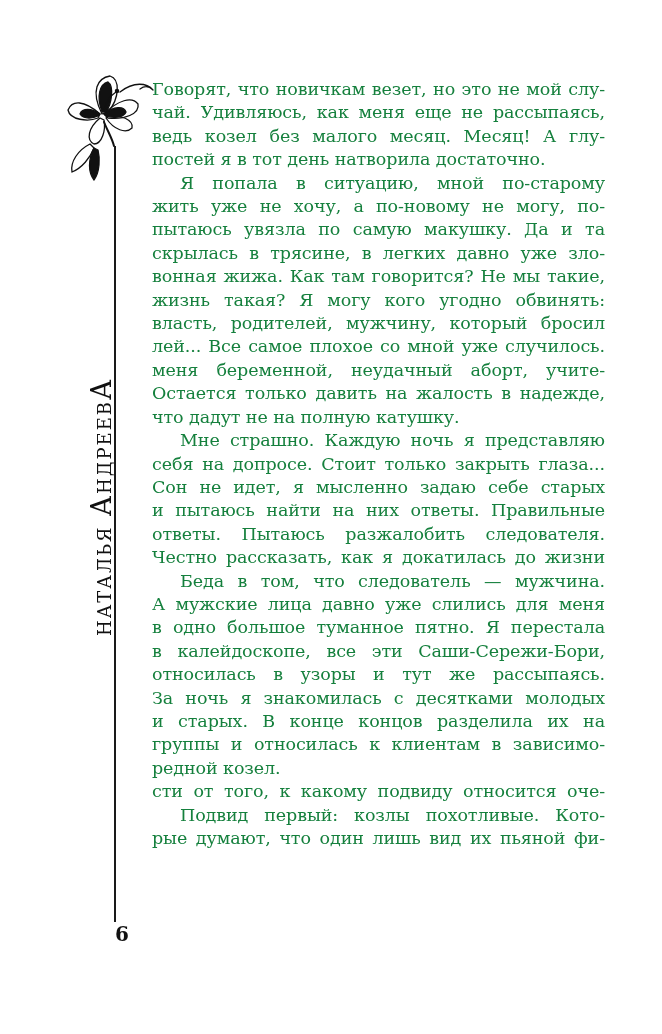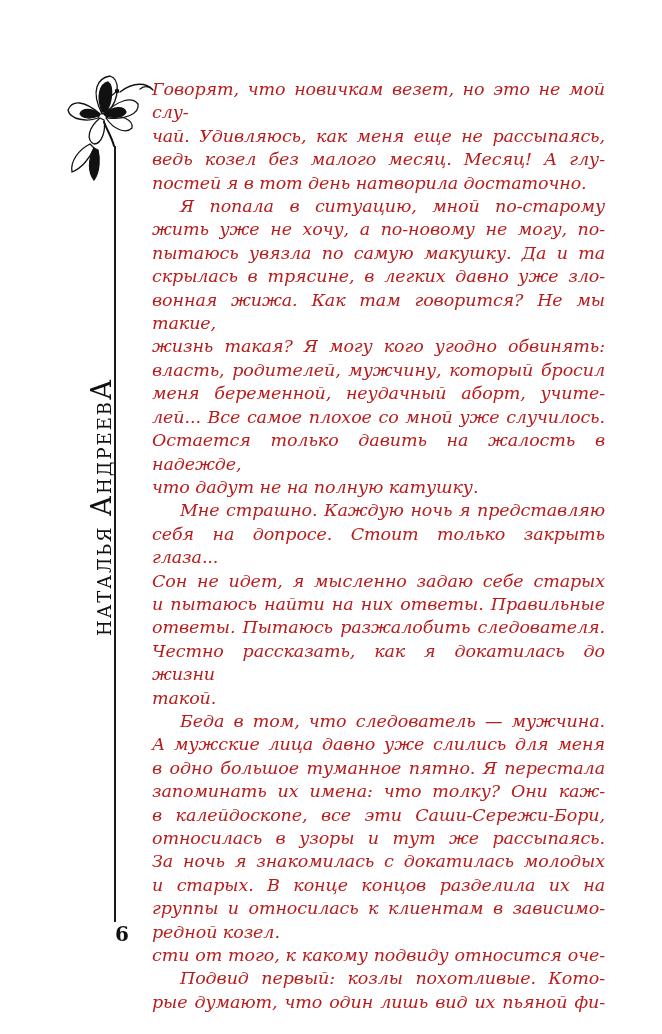--- a/index.html
+++ b/index.html
@@ -46,22 +46,21 @@
   .author .word1 { margin-right: 9px; }
   .author .bigcap { font-size: 27px; }
   .bodytext {
     position: absolute;
     left: 152px;
     top: 78px;
     width: 453px;
     font-size: 17.5px;
     line-height: 23.4px;
     letter-spacing: -0.1px;
-    color: #b91c1c;
-    font-style: italic;
+    color: #15803d;
   }
   .line {
     text-align: justify;
     text-align-last: justify;
   }
   .line.lastline { text-align-last: left; }
   .line.indent  { padding-left: 28px; }
   .pagenum {
     position: absolute;
     left: 115px;
@@ -106,38 +105,36 @@
       <div class="line">чай. Удивляюсь, как меня еще не рассыпаясь,</div>
       <div class="line">ведь козел без малого месяц. Месяц! А глу-</div>
       <div class="line lastline">постей я в тот день натворила достаточно.</div>
       <div class="line indent">Я попала в ситуацию, мной по-старому</div>
       <div class="line">жить уже не хочу, а по-новому не могу, по-</div>
       <div class="line">пытаюсь увязла по самую макушку. Да и та</div>
       <div class="line">скрылась в трясине, в легких давно уже зло-</div>
       <div class="line">вонная жижа. Как там говорится? Не мы такие,</div>
       <div class="line">жизнь такая? Я могу кого угодно обвинять:</div>
       <div class="line">власть, родителей, мужчину, который бросил</div>
+      <div class="line">лей... Все самое плохое со мной уже случилось.</div>
       <div class="line">меня беременной, неудачный аборт, учите-</div>
-      <div class="line">лей... Все самое плохое со мной уже случилось.</div>
       <div class="line">Остается только давить на жалость в надежде,</div>
       <div class="line lastline">что дадут не на полную катушку.</div>
       <div class="line indent">Мне страшно. Каждую ночь я представляю</div>
       <div class="line">себя на допросе. Стоит только закрыть глаза...</div>
       <div class="line">Сон не идет, я мысленно задаю себе старых</div>
       <div class="line">и пытаюсь найти на них ответы. Правильные</div>
       <div class="line">ответы. Пытаюсь разжалобить следователя.</div>
       <div class="line">Честно рассказать, как я докатилась до жизни</div>
-      <div class="line lastline">такой.</div>
       <div class="line indent">Беда в том, что следователь — мужчина.</div>
       <div class="line">А мужские лица давно уже слились для меня</div>
       <div class="line">в одно большое туманное пятно. Я перестала</div>
-      <div class="line">запоминать их имена: что толку? Они каж-</div>
       <div class="line">в калейдоскопе, все эти Саши-Сережи-Бори,</div>
       <div class="line">относилась в узоры и тут же рассыпаясь.</div>
-      <div class="line">За ночь я знакомилась с докатилась молодых</div>
+      <div class="line">За ночь я знакомилась с десятками молодых</div>
       <div class="line">и старых. В конце концов разделила их на</div>
       <div class="line">группы и относилась к клиентам в зависимо-</div>
       <div class="line lastline">редной козел.</div>
       <div class="line">сти от того, к какому подвиду относится оче-</div>
       <div class="line indent">Подвид первый: козлы похотливые. Кото-</div>
       <div class="line">рые думают, что один лишь вид их пьяной фи-</div>
     </div>
 
   <div class="pagenum">6</div>
 

